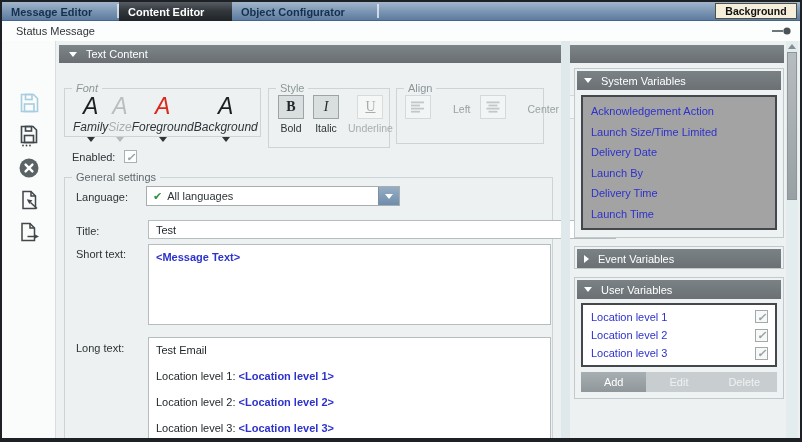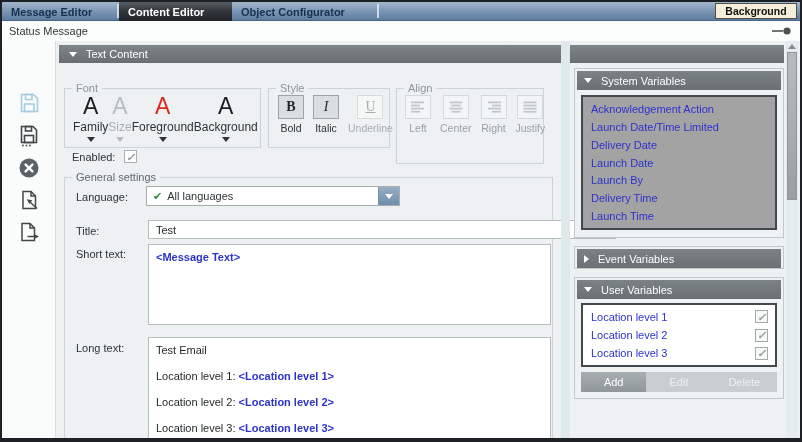--- a/index.html
+++ b/index.html
@@ -19,41 +19,41 @@
   .tab { position:absolute; top:0; height:19px; display:flex; align-items:center; padding-left:9px;
          font-weight:bold; font-size:11px; color:#14304e; cursor:default; }
   .tab.active { background:linear-gradient(#575d63, #33383d 45%, #202428); color:#ffffff; }
   .tab-sep { position:absolute; top:2px; height:14px; width:2px; background:rgba(235,242,248,.75); }
   .badge { position:absolute; top:1px; right:3px; width:82px; height:16px; background:#f4eeda;
            border:1px solid #4f4f45; color:#101010; font-weight:bold; font-size:10.5px;
            display:flex; align-items:center; justify-content:center; }
 
   
   .statusrow { position:absolute; left:2px; top:21px; width:798px; height:20px; background:#fcfdfd;
-               display:flex; align-items:center; padding-left:7px; color:#2f3538; }
+               display:flex; align-items:center; padding-left:14px; color:#2f3538; }
   .pin { position:absolute; right:8px; top:5px; }
 
   
   .toolstrip { position:absolute; left:2px; top:41px; width:54px; height:397px; background:#fafbfb;
                border-right:1px solid #d9dfe0; }
   .tool-btn { position:absolute; left:14px; width:26px; height:26px; display:flex; align-items:center; justify-content:center; }
 
   
   .content-header { position:absolute; left:59px; top:45px; width:725px; height:18px;
                     background:linear-gradient(#7e8589,#686e72); color:#fff; display:flex; align-items:center;
                     gap:9px; padding-left:10px; }
   .tri-down { width:0; height:0; border-left:4px solid transparent; border-right:4px solid transparent; border-top:5px solid #fff; }
   .tri-right { width:0; height:0; border-top:4px solid transparent; border-bottom:4px solid transparent; border-left:5px solid #fff; }
 
   
   .groupbox { position:absolute; border:1px solid #cdd4d5; }
   .gb-label { position:absolute; top:-7px; left:7px; background:#edf1f1; padding:0 4px; color:#8c9698; line-height:13px; }
   .gb-label.dark { color:#5f696c; }
 
-  .gb-font { left:64px; top:88px; width:197px; height:60px; }
+  .gb-font { left:64px; top:88px; width:197px; height:49px;font-style:italic; }
   .font-items { display:flex; justify-content:space-between; padding:5px 10px 0 8px; }
   .font-item { display:flex; flex-direction:column; align-items:center; }
   .font-glyph { position:relative; font-size:23px; line-height:25px; font-weight:400; color:#1c1f22; }
   .font-glyph.red { color:#da291c; }
   .font-glyph.gray { color:#b9bfc1; }
   .font-label { font-size:12px; color:#2e3437; margin-top:1px; }
   .font-label.gray { color:#aab0b2; }
   .dd-tri { margin-top:3px; width:0; height:0; border-left:4px solid transparent; border-right:4px solid transparent; border-top:5px solid #2e3437; }
   .dd-tri.gray { border-top-color:#b4babc; }
 
@@ -61,23 +61,23 @@
   .style-items { display:flex; gap:9px; padding:6px 0 0 9px; }
   .style-item { display:flex; flex-direction:column; align-items:center; }
   .style-btn { width:26px; height:24px; display:flex; align-items:center; justify-content:center;
                border:1px solid #9da4a6; background:#d9dedf; font-family:"Liberation Serif", serif; font-size:14px; color:#23282b; }
   .style-btn.b { font-weight:bold; }
   .style-btn.i { font-style:italic; }
   .style-btn.disabled { background:#f5f7f7; border-color:#d6dcdd; color:#a7adaf; text-decoration:underline; }
   .style-label { font-size:10.5px; margin-top:3px; color:#2e3437; }
   .style-label.gray { color:#a7adaf; }
 
-  .gb-align { left:396px; top:88px; width:148px; height:76px; }
+  .gb-align { left:396px; top:88px; width:148px; height:56px; }
   .align-items { display:flex; gap:9px; padding:6px 0 0 8px; }
-  .align-item { display:flex; flex-direction:column; align-items:center; }
+  .align-item { display:flex; flex-direction:row; align-items:center;gap:22px; }
   .align-btn { width:26px; height:24px; border:1px solid #d4dadb; background:#f2f5f5;
                display:flex; align-items:center; justify-content:center; }
   .align-label { font-size:10.5px; margin-top:3px; color:#9aa1a3; }
 
   
   .lbl { position:absolute; color:#2e3437; }
   .checkbox { position:absolute; width:13px; height:13px; background:#fdfefe; border:1px solid #abb2b4;
               display:flex; align-items:center; justify-content:center; }
   .check::before { content:"\2713"; color:#9aa1a4; font-size:11px; font-weight:bold; line-height:11px; }
 
@@ -344,23 +344,22 @@
 
   <div class="splitter"></div>
 
   <div class="side-panel" style="top:68px; height:170px;">
     <div class="panel-header">
       <span class="tri-down"></span>
       <span>System Variables</span>
     </div>
     <div class="sv-list">
       <div class="sv-item">Acknowledgement Action</div>
-      <div class="sv-item">Launch Date/Time Limited</div>
+      <div class="sv-item">Launch Size/Time Limited</div>
       <div class="sv-item">Delivery Date</div>
-      <div class="sv-item">Launch Date</div>
       <div class="sv-item">Launch By</div>
       <div class="sv-item">Delivery Time</div>
       <div class="sv-item">Launch Time</div>
     </div>
   </div>
 
   <div class="side-panel" style="top:246px; height:23px;">
     <div class="panel-header">
       <span class="tri-right"></span>
       <span>Event Variables</span>

